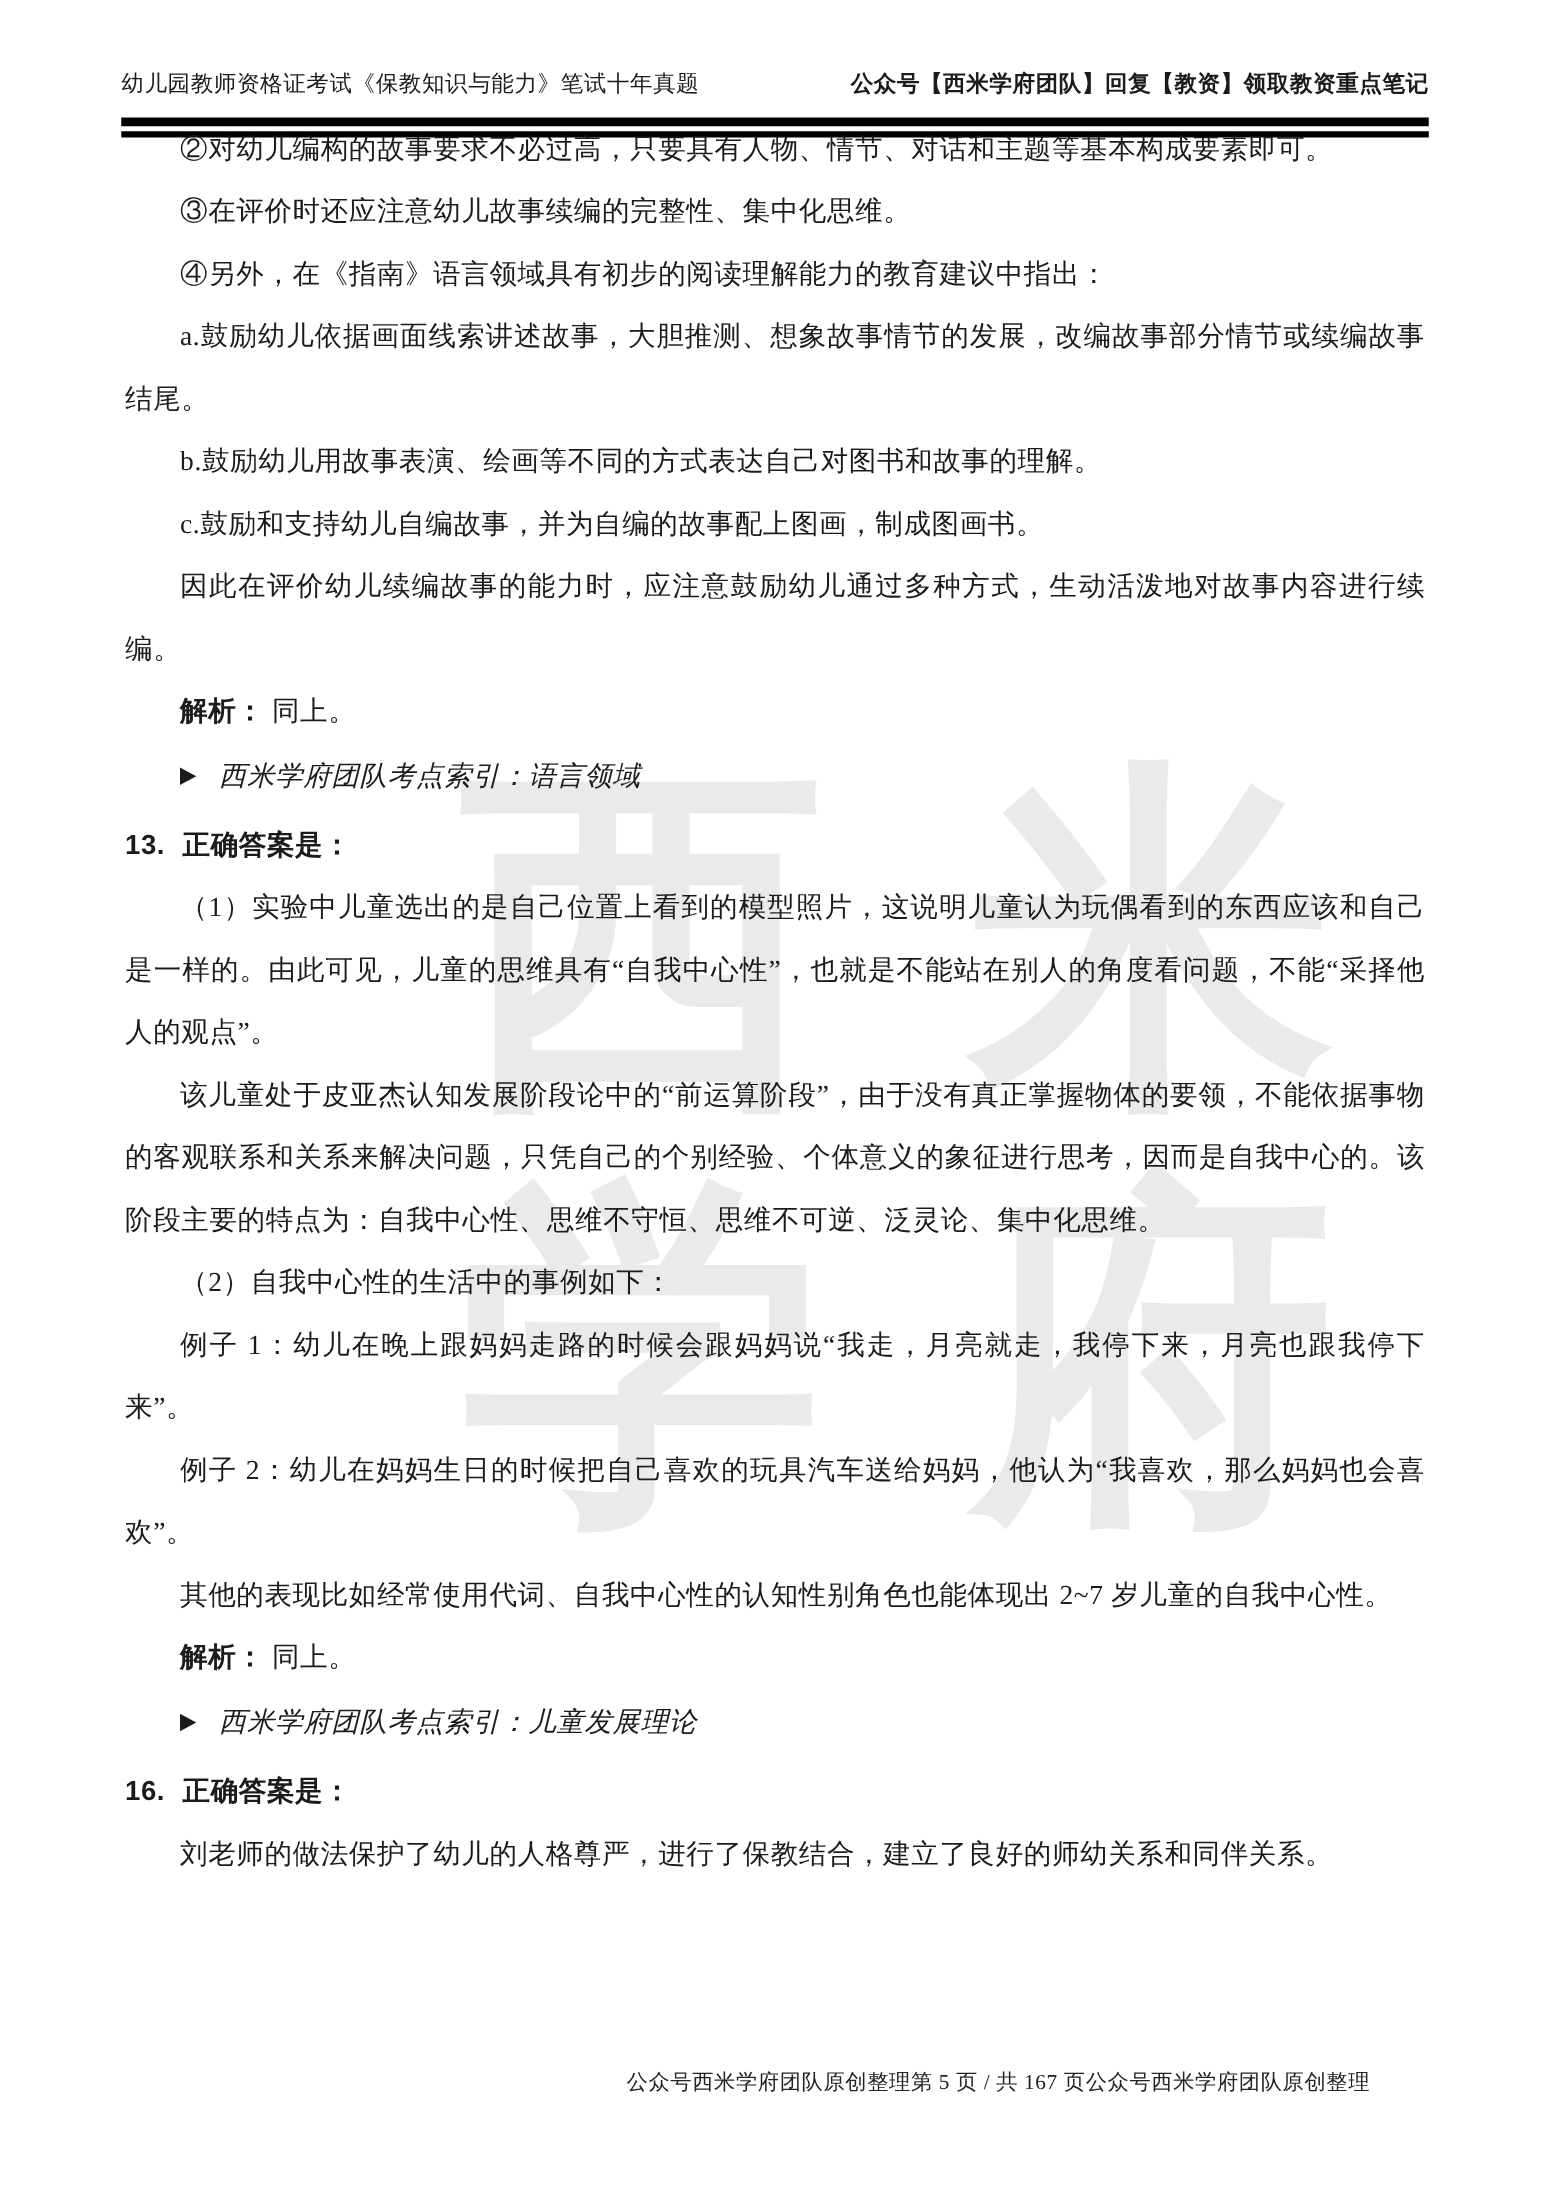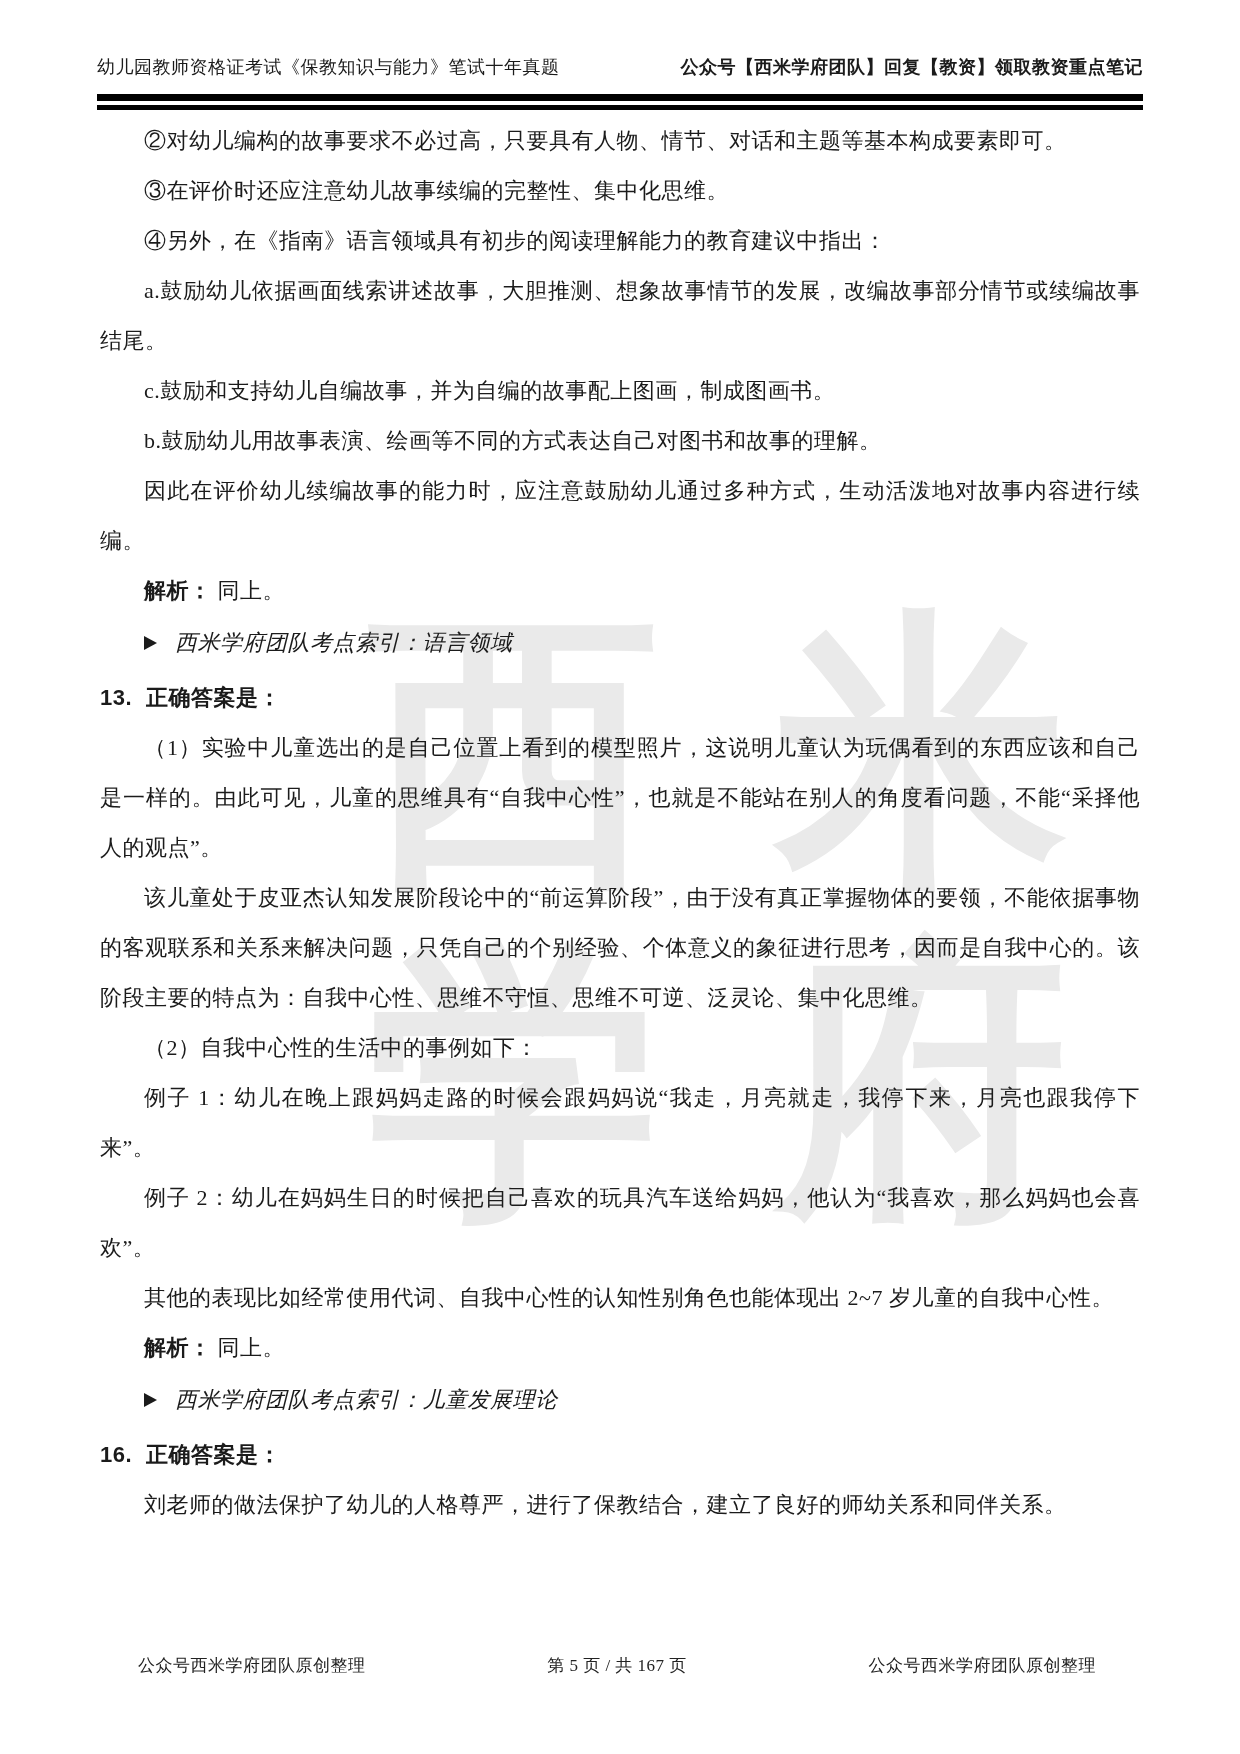--- a/index.html
+++ b/index.html
@@ -39,21 +39,21 @@
     font-family: "Liberation Sans", sans-serif;
     font-weight: 700;
     font-size: 292px;
     line-height: 318px;
     color: #eaeaea;
     user-select: none;
   }
 
   
   .content {
-    position: absolute; top: 116px; left: 100px; width: 1040px;
+    position: absolute; top: 94px; left: 100px; width: 1040px;
     z-index: 1;
     font-size: 22px;
     line-height: 50px;
     text-align: justify;
     letter-spacing: 0.5px;
   }
   .content p { margin: 0; }
   .para { text-indent: 2em; }
   .heading {
     font-family: "Liberation Sans", sans-serif;
@@ -74,21 +74,21 @@
     border-left: 13px solid #1b1b1b;
     border-top: 7px solid transparent;
     border-bottom: 7px solid transparent;
     margin-right: 18px;
   }
 
   
   .page-footer {
     position: absolute; top: 1654px; left: 100px; width: 1040px;
     padding: 0;
-    display: flex; justify-content: space-between; align-items: center;
+    display: flex; justify-content: flex-end; align-items: center;
     box-sizing: border-box;
     font-size: 17px; line-height: 24px;
     color: #222222;
     letter-spacing: 0.5px;
     z-index: 1;
   }
   .page-footer .ftr-left  { margin-left: 38px; }
   .page-footer .ftr-right { margin-right: 44px; }
 </style>
 </head>
@@ -106,22 +106,22 @@
   <span class="hdr-right">公众号【西米学府团队】回复【教资】领取教资重点笔记</span>
 </div>
 <div class="header-rule"></div>
 
 <div class="content">
 
   <p class="para">②对幼儿编构的故事要求不必过高，只要具有人物、情节、对话和主题等基本构成要素即可。</p>
   <p class="para">③在评价时还应注意幼儿故事续编的完整性、集中化思维。</p>
   <p class="para">④另外，在《指南》语言领域具有初步的阅读理解能力的教育建议中指出：</p>
   <p class="para">a.鼓励幼儿依据画面线索讲述故事，大胆推测、想象故事情节的发展，改编故事部分情节或续编故事结尾。</p>
+  <p class="para">b.鼓励幼儿用故事表演、绘画等不同的方式表达自己对图书和故事的理解。</p>
   <p class="para">c.鼓励和支持幼儿自编故事，并为自编的故事配上图画，制成图画书。</p>
-  <p class="para">b.鼓励幼儿用故事表演、绘画等不同的方式表达自己对图书和故事的理解。</p>
   <p class="para">因此在评价幼儿续编故事的能力时，应注意鼓励幼儿通过多种方式，生动活泼地对故事内容进行续编。</p>
 
   <p class="para">
     <span class="lbl">解析：</span><span>同上。</span>
   </p>
 
   <p class="bullet">
     <span class="arrow"></span><span>西米学府团队考点索引：语言领域</span>
   </p>
 

